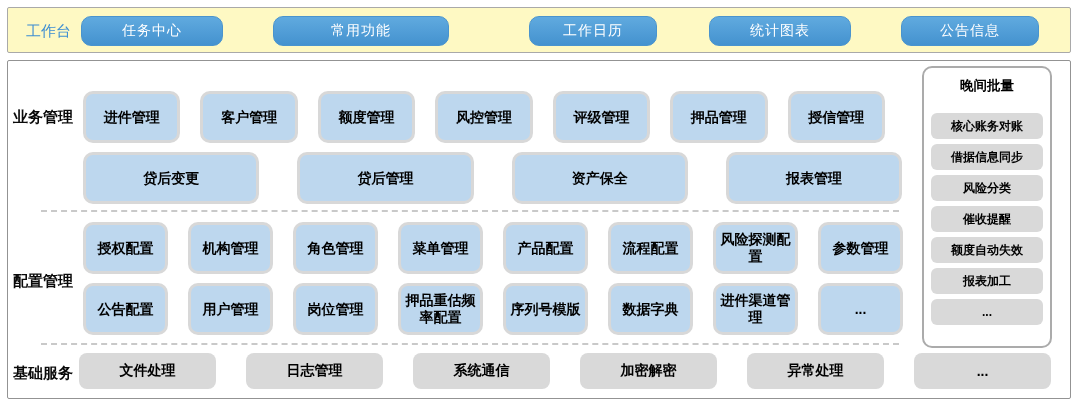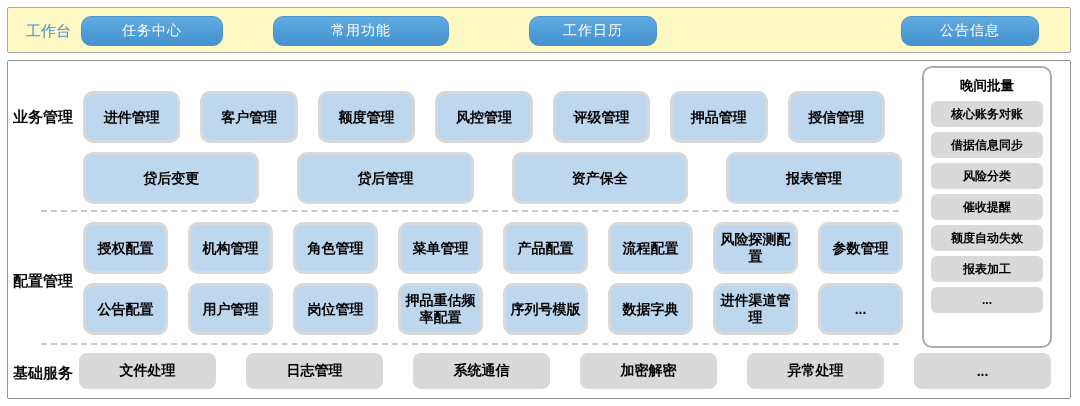--- a/index.html
+++ b/index.html
@@ -69,40 +69,41 @@
   }
 
   
   .batch-panel {
     position:absolute; left:914px; top:5px; width:130px; height:282px;
     box-sizing:border-box; background:#ffffff;
     border:2px solid #ABABAB; border-radius:10px;
     display:flex; flex-direction:column; padding:6px 7px 8px 7px;
   }
   .batch-title {
-    font-size:13.5px; font-weight:bold; text-align:center; padding:3px 0 6px 0;
+    font-size:13.5px; font-weight:bold; text-align:center; padding:3px 0 18px 0;
   }
   .batch-list { display:flex; flex-direction:column; gap:5px; flex:1; }
   .batch-list > div {
     height:26px; min-height:26px; box-sizing:border-box;
     background:#D9D9D9; border-radius:6px;
     display:flex; align-items:center; justify-content:center;
     font-size:12px; font-weight:bold; cursor:pointer;
   }
 </style>
 </head>
 <body>
 
 <div class="page">
 
   <div class="topbar">
     <span class="wb-label">工作台</span>
     <div class="wb-btn wb-btn-1">任务中心</div>
     <div class="wb-btn wb-btn-2">常用功能</div>
     <div class="wb-btn wb-btn-3">工作日历</div>
+    <div class="wb-btn wb-btn-4">统计图表</div>
     <div class="wb-btn wb-btn-5">公告信息</div>
   </div>
 
   <div class="mainbox">
 
     <span class="sec-label lbl-biz">业务管理</span>
     <span class="sec-label lbl-cfg">配置管理</span>
     <span class="sec-label lbl-basic">基础服务</span>
 
     <div class="row row-biz1">

